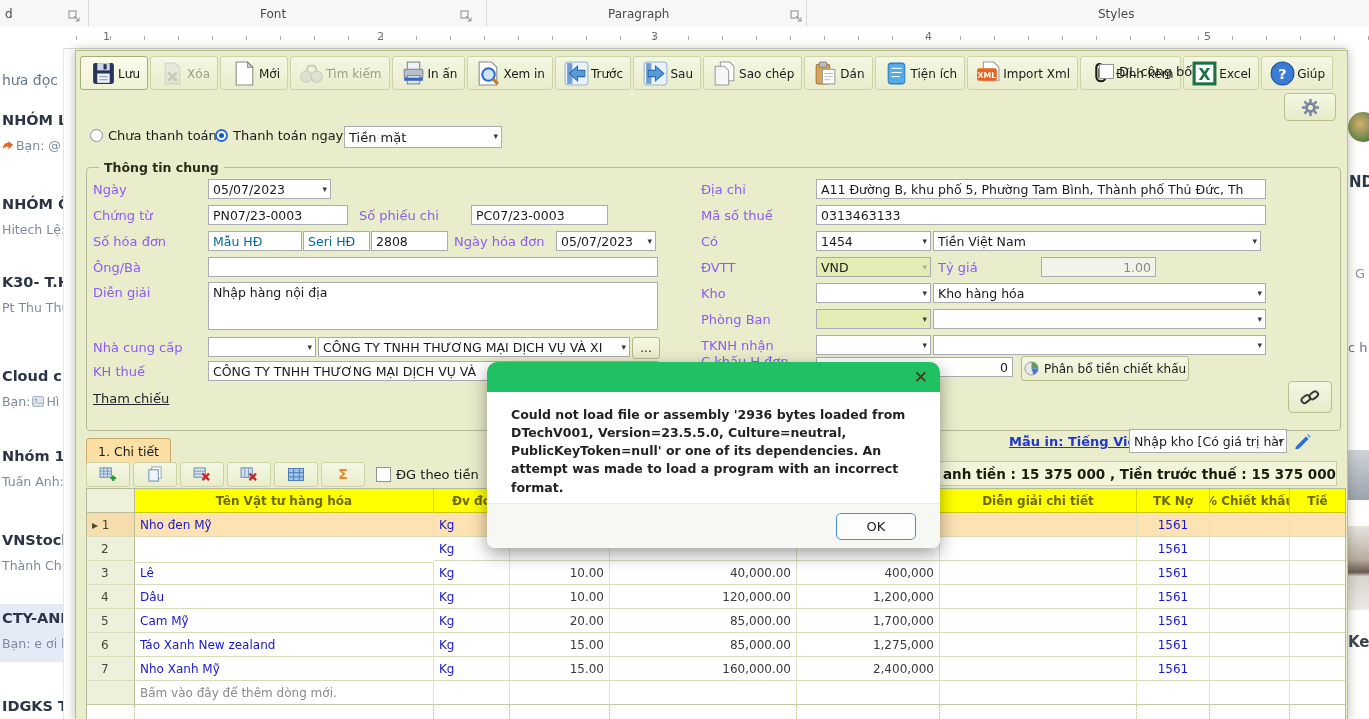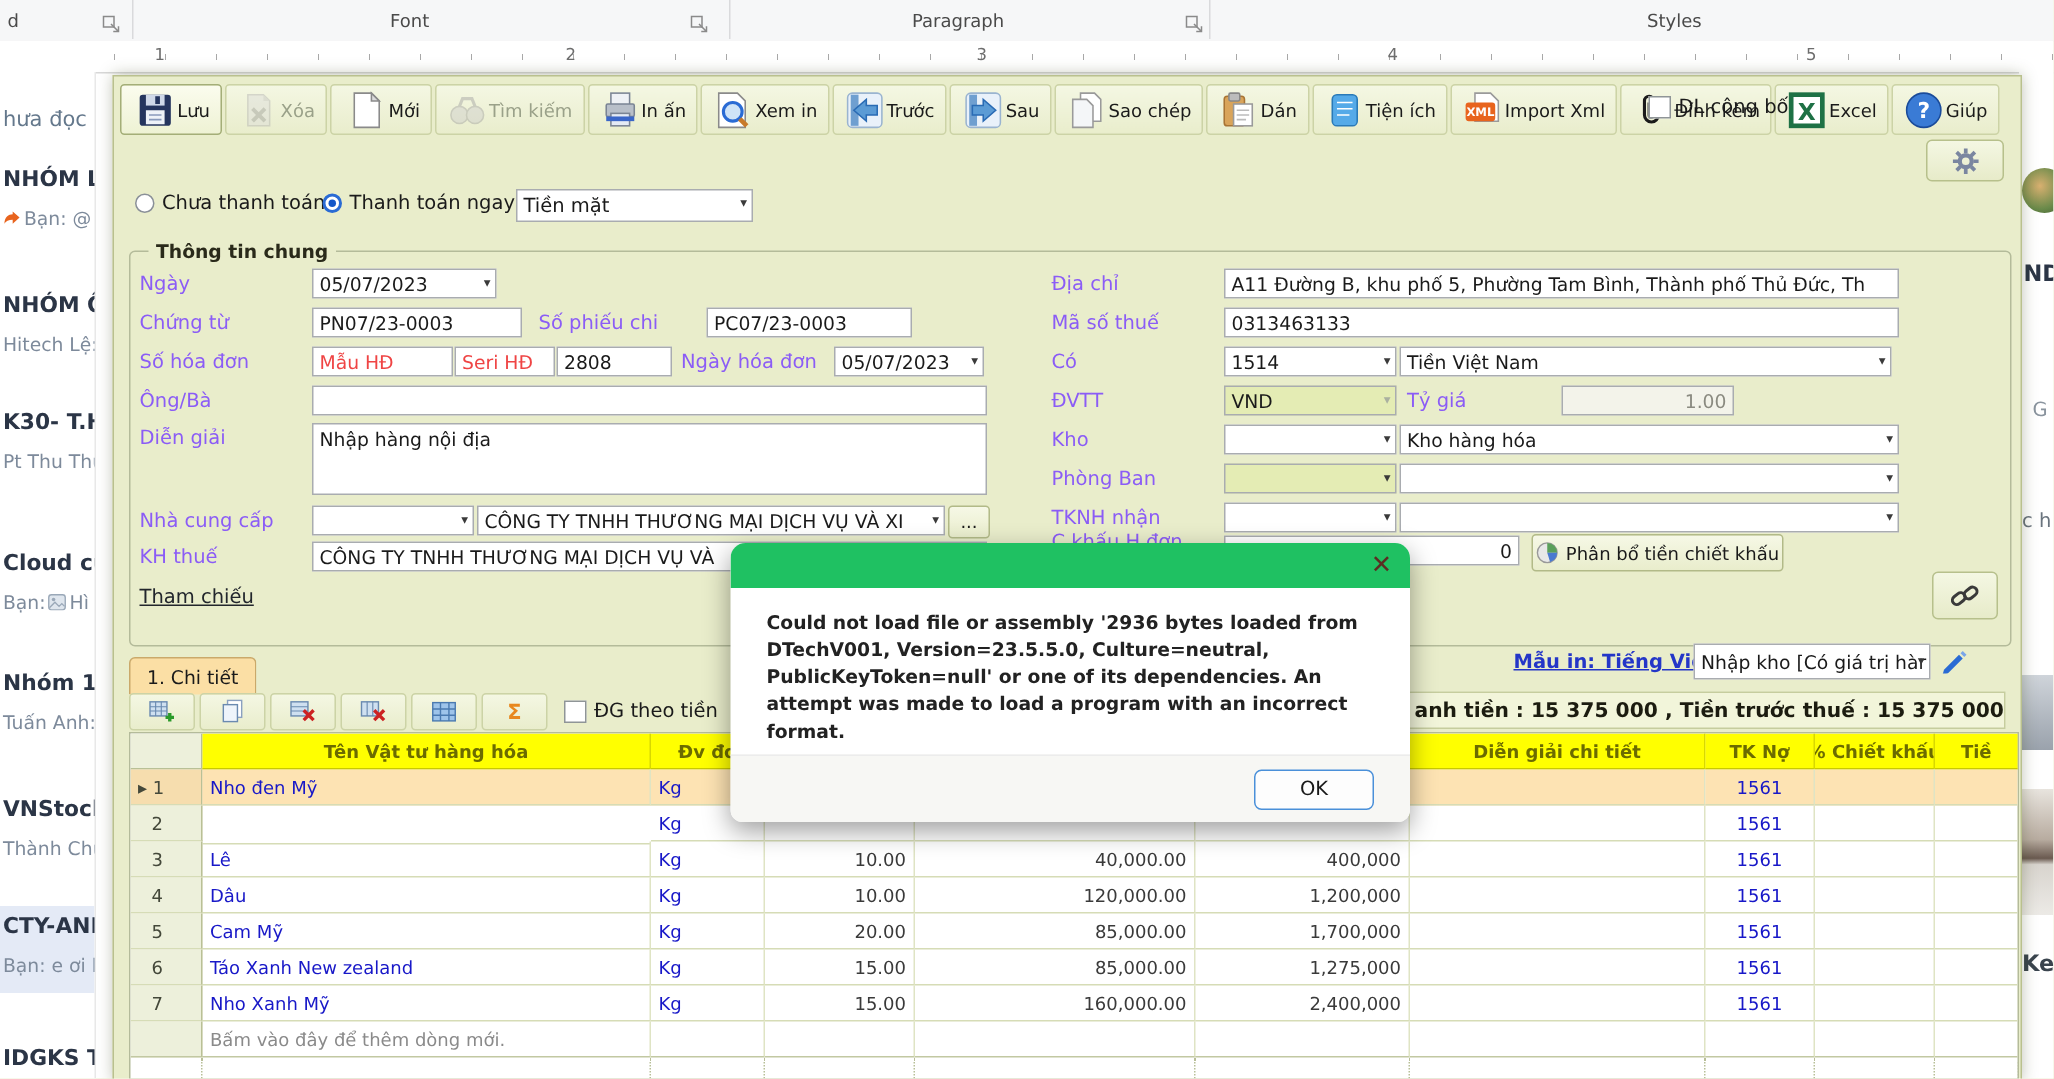--- a/index.html
+++ b/index.html
@@ -51,21 +51,21 @@
   .radio{position:absolute;display:flex;align-items:center;gap:5px;font-size:13px;color:#1a1a1a;}
   .radio .rb{width:13px;height:13px;border-radius:50%;background:#fff;border:1px solid #8a9098;box-sizing:border-box;}
   .radio.sel .rb{border:2px solid #2a6bd4;position:relative;}
   .radio.sel .rb::after{content:"";position:absolute;left:2px;top:2px;width:5px;height:5px;border-radius:50%;background:#1356c8;}
   
   .gbox{position:absolute;left:10px;top:116px;width:1253px;height:262px;border:1px solid #b4bb9a;border-radius:4px;}
   .gbox .legend{position:absolute;left:12px;top:-8px;background:#e9edcb;padding:0 5px;font-size:12.5px;font-weight:bold;color:#2a2a1a;}
   .lbl{position:absolute;font-size:13px;color:#8b5cf6;white-space:nowrap;}
   .fld{position:absolute;height:20px;background:#fff;border:1px solid #a9acb0;font-size:12.5px;color:#1a1a1a;
     display:flex;align-items:center;padding:0 4px;white-space:nowrap;overflow:hidden;box-sizing:border-box;}
-  .fld .ph{color:#ef4444;}
+  .fld .ph{color:#0369a1;}
   .fld.dis{background:#f3f3ea;color:#8a8a80;}
   .fld.grn{background:#e4ecb4;}
   .combo{padding-right:15px;}
   .combo .arr{position:absolute;right:3px;top:4px;font-size:9px;color:#3a3a3a;}
   .combo .arr.dim{color:#aab0a0;}
   .ta{position:absolute;background:#fff;border:1px solid #a9acb0;font-size:12.5px;color:#1a1a1a;padding:2px 4px;box-sizing:border-box;}
   .link{position:absolute;font-size:13px;color:#22262c;text-decoration:underline;cursor:pointer;white-space:nowrap;}
   .bluelink{color:#2436c8;font-weight:bold;}
   .smallbtn{position:absolute;border:1px solid #b2ba88;border-radius:3px;background:linear-gradient(#f6f8e6,#e9edcc);
     font-size:12px;color:#1a1a1a;display:flex;align-items:center;justify-content:center;gap:5px;cursor:pointer;}
@@ -400,21 +400,21 @@
       <span>A11 Đường B, khu phố 5, Phường Tam Bình, Thành phố Thủ Đức, Th</span>
     </div>
 
   <span class="lbl" style="left:625px;top:157px">Mã số thuế</span>
   <div class="fld" style="left:740px;top:154px;width:450px">
       <span>0313463133</span>
     </div>
 
   <span class="lbl" style="left:625px;top:183px">Có</span>
   <div class="fld combo" style="left:740px;top:180px;width:115px">
-      <span>1514</span>
+      <span>1454</span>
       <span class="arr">▾</span>
     </div>
   <div class="fld combo" style="left:857px;top:180px;width:328px">
       <span>Tiền Việt Nam</span>
       <span class="arr">▾</span>
     </div>
 
   <span class="lbl" style="left:625px;top:209px">ĐVTT</span>
   <div class="fld combo grn" style="left:740px;top:206px;width:115px">
       <span>VND</span>

